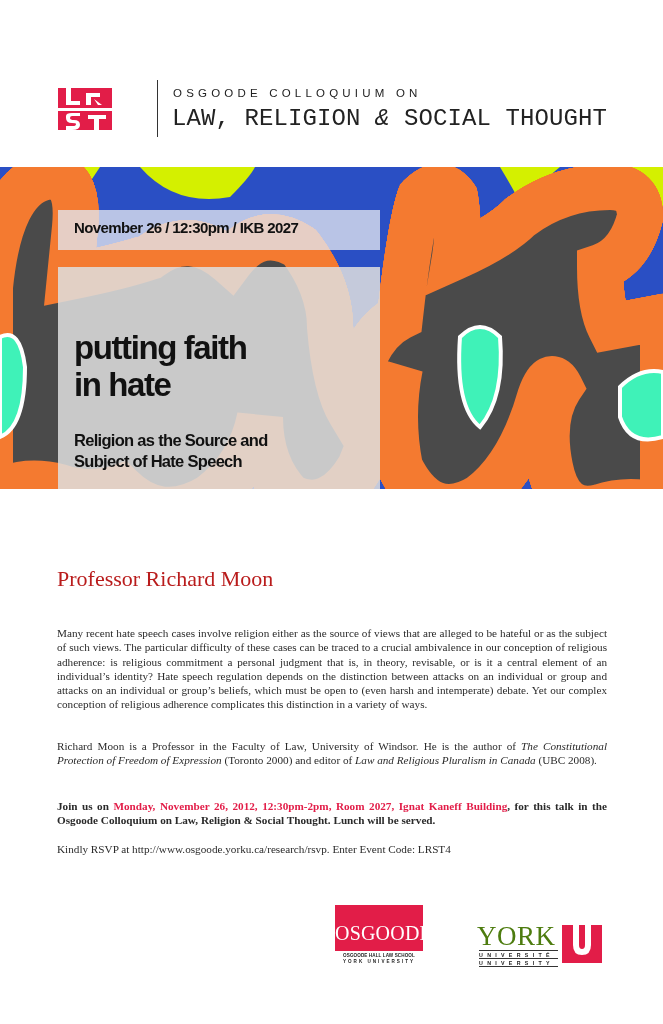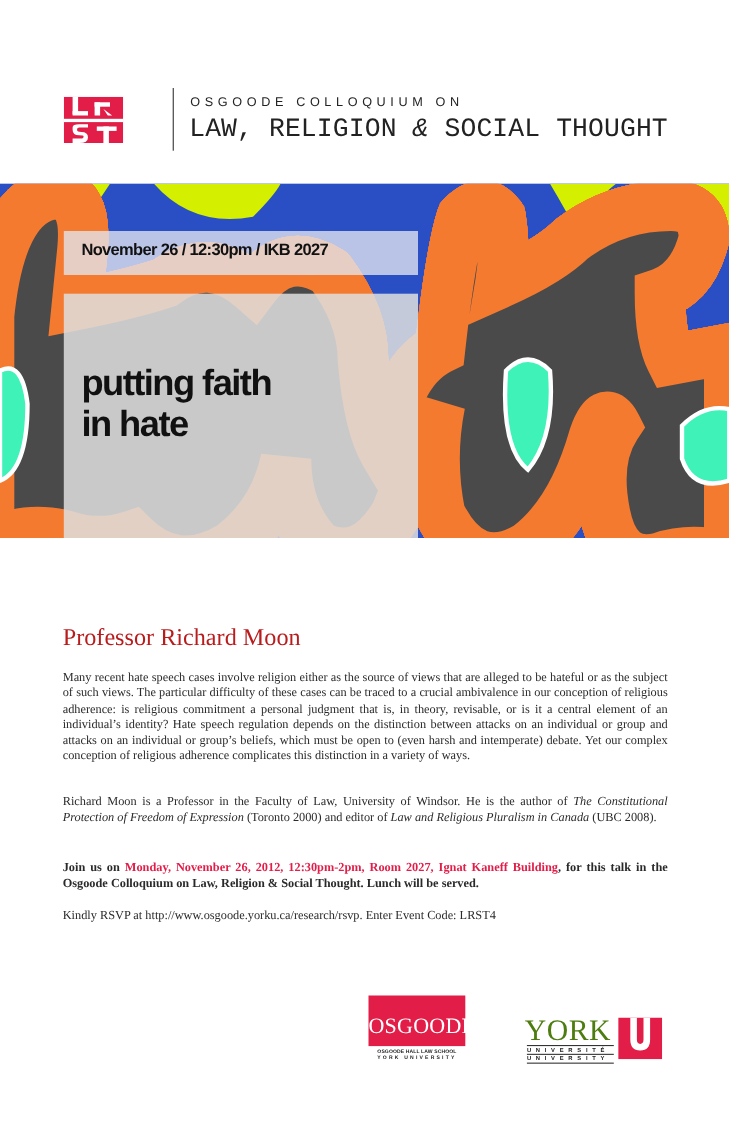--- a/index.html
+++ b/index.html
@@ -16,21 +16,21 @@
   .banner { position: absolute; left: 0; top: 167px; width: 663px; height: 322px; overflow: hidden; background: #2a4fc4; }
   .banner svg { position: absolute; left: 0; top: 0; }
   .date-box { position: absolute; left: 58px; top: 43px; width: 322px; height: 40px; background: rgba(225,230,240,0.78); }
   .date-text { position: absolute; left: 16px; top: 9px; font-family: "Liberation Sans", sans-serif; font-weight: bold; font-size: 15px; letter-spacing: -0.6px; color: #111; white-space: nowrap; }
   .title-box { position: absolute; left: 58px; top: 100px; width: 322px; height: 228px; background: rgba(222,222,222,0.86); }
   .title-text { position: absolute; left: 16px; top: 62px; font-family: "Liberation Sans", sans-serif; font-weight: bold; font-size: 33px; line-height: 37px; letter-spacing: -1.4px; color: #111; }
   .subtitle-text { position: absolute; left: 16px; top: 163px; font-family: "Liberation Sans", sans-serif; font-weight: bold; font-size: 16.5px; line-height: 21px; letter-spacing: -0.7px; color: #111; }
 
   
   .speaker { position: absolute; left: 57px; top: 566px; font-family: "Liberation Serif", serif; font-size: 22px; color: #b91c1c; white-space: nowrap; }
-  .body { position: absolute; left: 57px; width: 550px; font-family: "Liberation Serif", serif; font-size: 11.2px; line-height: 14.3px; color: #2a2a2a; text-align: justify; }
+  .body { position: absolute; left: 57px; width: 550px; font-family: "Liberation Serif", serif; font-size: 11.2px; line-height: 14.3px; color: #2a2a2a; text-align: justify; margin-top: 17px; }
   .p1 { top: 609px; }
   .p2 { top: 722px; }
   .p3 { top: 782px; font-weight: bold; }
   .p4 { top: 825px; }
   .body em { font-style: italic; }
   .highlight { color: #e21d48; }
 
   
   .osgoode-box { position: absolute; left: 335px; top: 905px; width: 88px; height: 46px; background: #e21d48; }
   .osgoode-word { position: absolute; left: 0; width: 88px; top: 17px; text-align: center; font-family: "Liberation Serif", serif; font-size: 20px; color: #fff; letter-spacing: 0.2px; }
@@ -88,20 +88,24 @@
   </svg>
 
   <div class="date-box">
     <div class="date-text">November 26 / 12:30pm / IKB 2027</div>
   </div>
   <div class="title-box">
     <div class="title-text">
       <div>putting faith</div>
       <div>in hate</div>
     </div>
+    <div class="subtitle-text">
+      <div>Religion as the Source and</div>
+      <div>Subject of Hate Speech</div>
+    </div>
   </div>
 </div>
 
 <div class="speaker">Professor Richard Moon</div>
 
 <div class="body p1">Many recent hate speech cases involve religion either as the source of views that are alleged to be hateful or as the subject of such views.  The particular difficulty of these cases can be traced to a crucial ambivalence in our conception of religious adherence: is religious commitment a personal judgment that is, in theory, revisable, or is it a central element of an individual’s identity?  Hate speech regulation depends on the distinction between attacks on an individual or group and attacks on an individual or group’s beliefs, which must be open to (even harsh and intemperate) debate.  Yet our complex conception of religious adherence complicates this distinction in a variety of ways.</div>
 
 <div class="body p2"><span>Richard Moon is a Professor in the Faculty of Law, University of Windsor.  He is the author of </span><em>The Constitutional Protection of Freedom of Expression</em><span> (Toronto 2000) and editor of </span><em>Law and Religious Pluralism in Canada</em><span> (UBC 2008).</span></div>
 
 <div class="body p3"><span>Join us on </span><span class="highlight">Monday, November 26, 2012, 12:30pm-2pm, Room 2027, Ignat Kaneff Building</span><span>, for this talk in the Osgoode Colloquium on Law, Religion &amp; Social Thought. Lunch will be served.</span></div>

